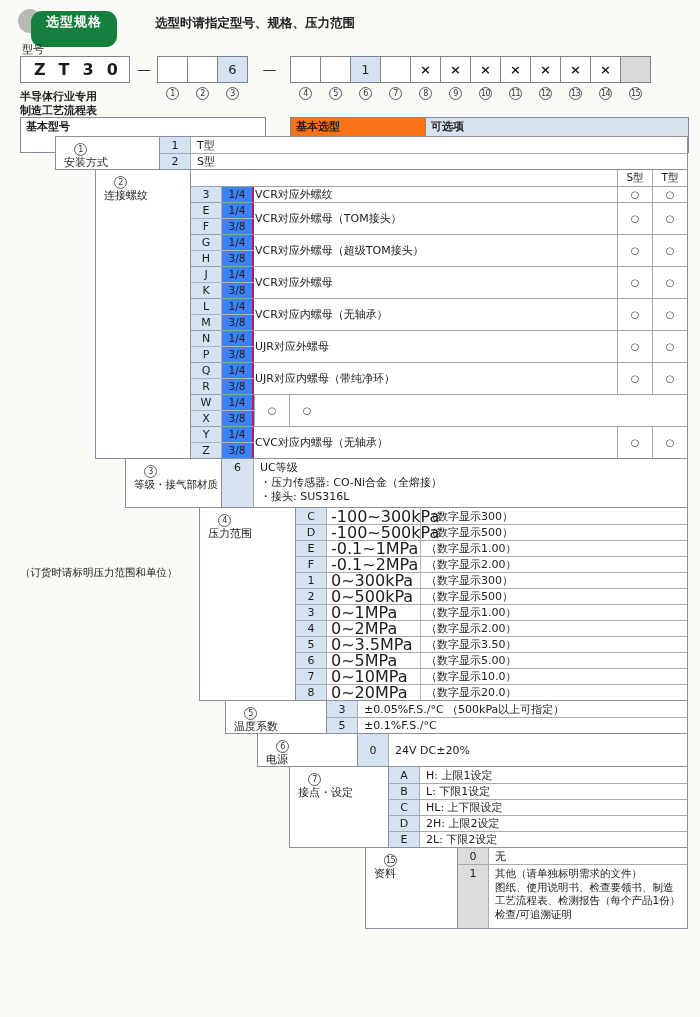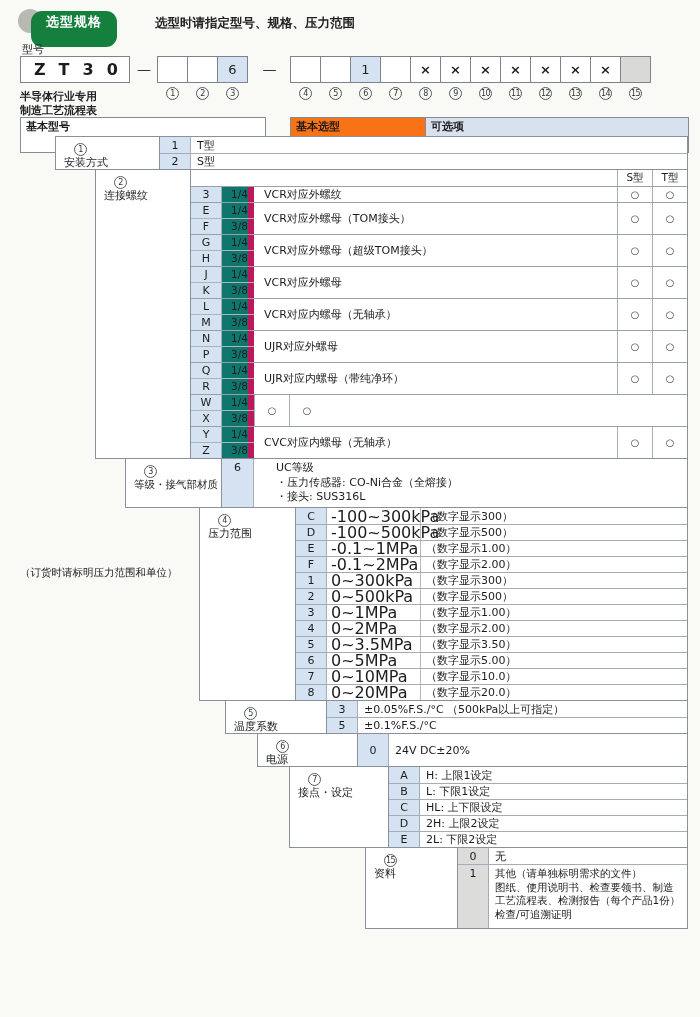--- a/index.html
+++ b/index.html
@@ -54,30 +54,30 @@
   .sth{display:flex;height:16px;box-sizing:border-box;}
   .sth .sp{flex:1;}
   .stc{flex:none;width:35px;border-left:1px solid #a6acb5;box-sizing:border-box;text-align:center;
     font-size:10.5px;line-height:15px;}
   .tg{display:flex;border-top:1px solid #9aa0a9;box-sizing:border-box;}
   .tgc{flex:none;width:63px;display:flex;flex-direction:column;}
   .tl{display:flex;height:16px;box-sizing:border-box;}
   .tl + .tl{border-top:1px solid #aeb4bc;}
   .tc{flex:none;width:31px;background:#d4e2f1;border-right:1px solid #a6acb5;box-sizing:border-box;
     text-align:center;font-size:11px;line-height:15px;}
-  .ts{flex:none;width:32px;background:#0f766e;border-right:6px solid #be185d;box-sizing:border-box;
-    text-align:right;font-size:10.5px;line-height:15px;}
-  .tgd{flex:1;display:flex;align-items:center;padding-left:10px;font-size:11px;white-space:nowrap;overflow:hidden;}
+  .ts{flex:none;width:32px;background:#3b82f6;border-right:2px solid #be185d;box-sizing:border-box;
+    text-align:center;font-size:10.5px;line-height:15px;}
+  .tgd{flex:1;display:flex;align-items:center;padding-left:1px;font-size:11px;white-space:nowrap;overflow:hidden;}
   .tgs,.tgt{flex:none;width:35px;border-left:1px solid #a6acb5;box-sizing:border-box;
     display:flex;align-items:center;justify-content:center;font-size:10px;color:#444;}
   
   .r3{display:flex;height:48px;box-sizing:border-box;}
   .cd3{flex:none;width:32px;background:#d4e2f1;border-right:1px solid #a6acb5;box-sizing:border-box;
     text-align:center;font-size:11px;padding-top:2px;}
-  .dx3{flex:1;padding:2px 0 0 6px;font-size:11px;line-height:14.5px;margin-left:16px;}
+  .dx3{flex:1;padding:2px 0 0 6px;font-size:11px;line-height:14.5px;}
   
   .rg{flex:none;width:94px;border-right:1px solid #b3b8c0;box-sizing:border-box;display:flex;align-items:center;
     padding-left:4px;font-size:16px;white-space:nowrap;}
   .nt{flex:1;display:flex;align-items:center;padding-left:5px;font-size:11px;white-space:nowrap;overflow:hidden;}
   .side-note{position:absolute;left:20px;top:566px;font-size:10.5px;color:#222;}
   .dxblock{flex:1;display:block;padding:2px 6px 0 6px;font-size:10.5px;line-height:13.5px;white-space:pre-wrap;}
 </style>
 </head>
 <body>
 

